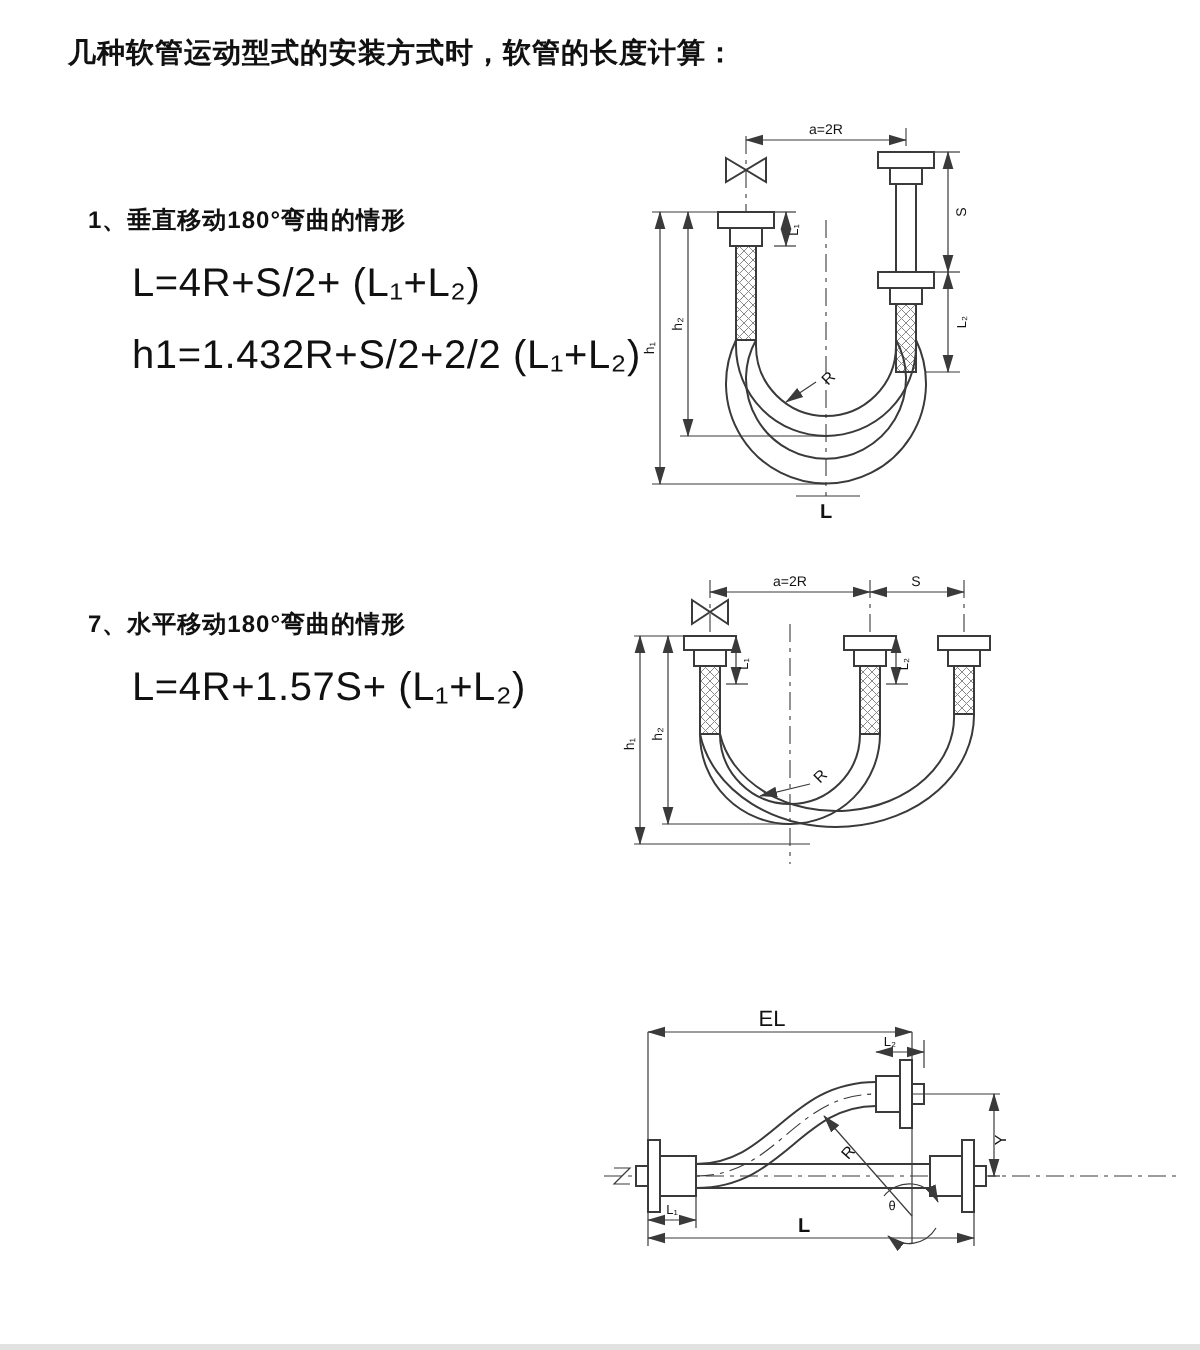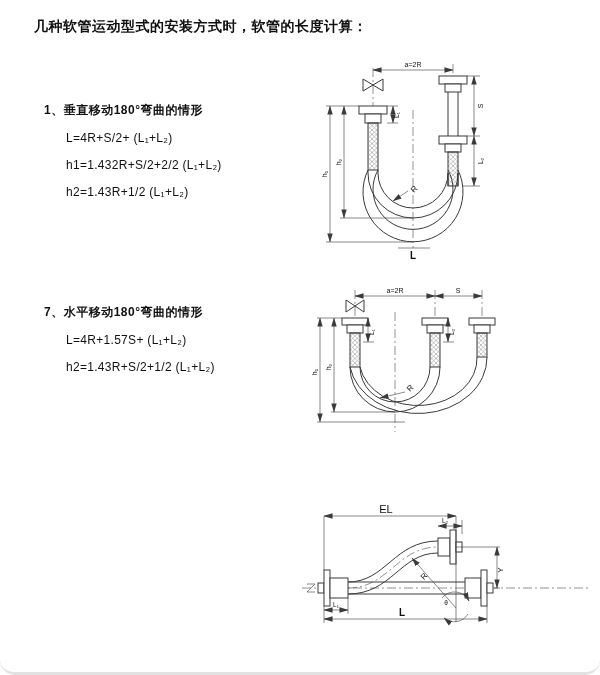--- a/index.html
+++ b/index.html
@@ -1,27 +1,27 @@
 <!DOCTYPE html>
 <html><head>
 <meta charset="utf-8">
 <style>
   html,body{margin:0;padding:0;background:#ffffff;}
   .page{
     position:relative;width:600px;height:675px;background:#fff;
     font-family:"Liberation Sans",sans-serif;color:#111;overflow:hidden;
-    border-bottom:3px solid #e2e2e2;box-sizing:border-box;border-radius:15px;
+    border-bottom:3px solid #e2e2e2;box-sizing:border-box;
   }
   .title{
     position:absolute;left:34px;top:18px;margin:0;
     font-size:14px;font-weight:bold;letter-spacing:.5px;
   }
   .sec{position:absolute;left:44px;}
   .sec .heading{font-size:12px;font-weight:bold;margin:0 0 12px 0;letter-spacing:.5px;}
-  .sec .formula{font-size:12px;margin:0 0 13px 22px;letter-spacing:.3px;}
+  .sec .formula{font-size:20px;margin:0 0 13px 22px;letter-spacing:.3px;}
   .diag{position:absolute;}
   
   .obj{fill:none;stroke:#3a3a3a;stroke-width:1;}
   .objf{fill:#ffffff;stroke:#3a3a3a;stroke-width:1;}
   .dim{fill:none;stroke:#3a3a3a;stroke-width:.6;}
   .cl{fill:none;stroke:#3a3a3a;stroke-width:.55;stroke-dasharray:9 3 2 3;}
   svg text{font-family:"Liberation Sans",sans-serif;fill:#111;}
   .lab7{font-size:7px;} .lab6{font-size:6.5px;} .lab8{font-size:8px;}
   .lab10{font-size:10px;font-weight:bold;} .lab11{font-size:11px;}
 </style>
@@ -29,27 +29,25 @@
 <body>
 
 <div class="page">
 
   <h1 class="title">几种软管运动型式的安装方式时，软管的长度计算：</h1>
 
   <div class="sec" style="top:102px">
     <p class="heading">1、垂直移动180°弯曲的情形</p>
     <p class="formula">L=4R+S/2+ (L₁+L₂)</p>
     <p class="formula">h1=1.432R+S/2+2/2 (L₁+L₂)</p>
-    <p class="formula">h2=1.43R+1/2 (L₁+L₂)</p>
   </div>
 
   <div class="sec" style="top:304px">
     <p class="heading">7、水平移动180°弯曲的情形</p>
     <p class="formula">L=4R+1.57S+ (L₁+L₂)</p>
-    <p class="formula">h2=1.43R+S/2+1/2 (L₁+L₂)</p>
   </div>
 
 
   <svg class="diag" style="left:318px;top:58px" width="260" height="202" viewBox="0 0 260 202">
     <defs>
       <marker id="m1" viewBox="0 0 10 6" markerWidth="9" markerHeight="6" refX="9.5" refY="3" orient="auto-start-reverse" markerUnits="userSpaceOnUse">
         <path d="M0,0 L10,3 L0,6 Z" fill="#3a3a3a"></path>
       </marker>
       <pattern id="p1" width="4.5" height="4.5" patternUnits="userSpaceOnUse">
         <path d="M0,4.5 L4.5,0 M0,0 L4.5,4.5" stroke="#888" stroke-width=".5" fill="none"></path>

